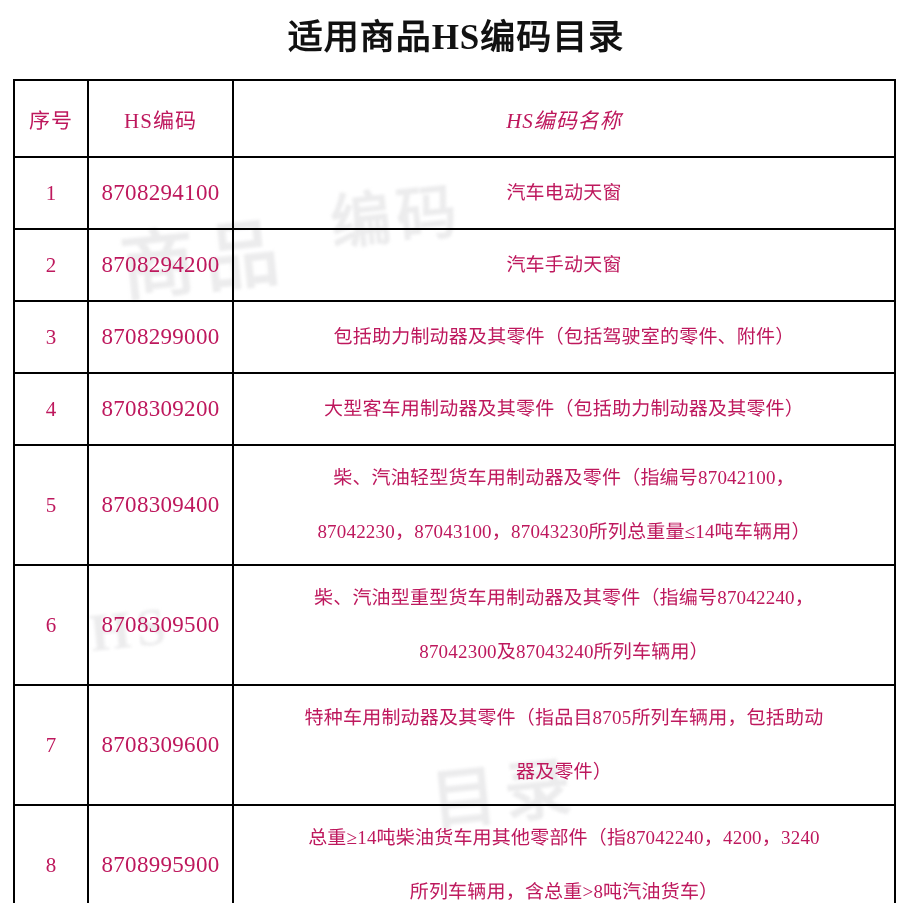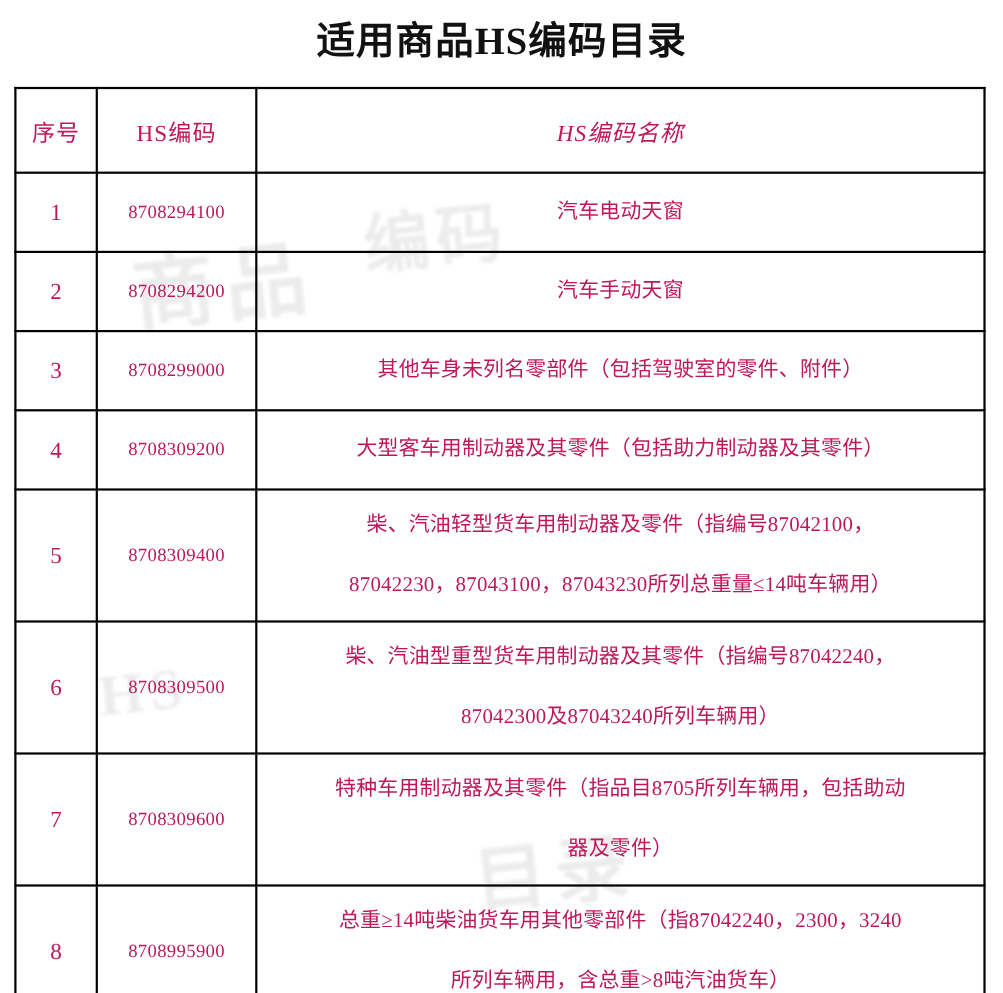--- a/index.html
+++ b/index.html
@@ -94,21 +94,21 @@
     letter-spacing: 1px;
   }
   th.th-idx  { font-size: 21px; }
   th.th-code { font-size: 21px; }
   th.th-name { font-size: 21px; font-style: italic; }
 
   td.cell-idx {
     font-size: 21px;
   }
   td.cell-code {
-    font-size: 17px;
+    font-size: 23px;
     letter-spacing: 0.3px;
   }
   td.cell-name {
     font-size: 19px;
     line-height: 54px;
     letter-spacing: 0.2px;
     margin-top: 27px;
   }
 
   tr.row-1line td { height: 70px; }
@@ -159,21 +159,21 @@
             <td class="cell-idx">2</td>
             <td class="cell-code">8708294200</td>
             <td class="cell-name">
               <span class="nm-line">汽车手动天窗</span>
             </td>
           </tr>
           <tr class="row-1line">
             <td class="cell-idx">3</td>
             <td class="cell-code">8708299000</td>
             <td class="cell-name">
-              <span class="nm-line">其他车身未列名零部件（包括驾驶室的零件、附件）</span>
+              <span class="nm-line">包括助力制动器及其零件（包括驾驶室的零件、附件）</span>
             </td>
           </tr>
           <tr class="row-1line">
             <td class="cell-idx">4</td>
             <td class="cell-code">8708309200</td>
             <td class="cell-name">
               <span class="nm-line">大型客车用制动器及其零件（包括助力制动器及其零件）</span>
             </td>
           </tr>
           <tr class="row-2line">
@@ -197,21 +197,21 @@
             <td class="cell-code">8708309600</td>
             <td class="cell-name">
               <span class="nm-line">特种车用制动器及其零件（指品目8705所列车辆用，包括助动</span>
               <span class="nm-line">器及零件）</span>
             </td>
           </tr>
           <tr class="row-2line">
             <td class="cell-idx">8</td>
             <td class="cell-code">8708995900</td>
             <td class="cell-name">
-              <span class="nm-line">总重≥14吨柴油货车用其他零部件（指87042240，2300，3240</span>
+              <span class="nm-line">总重≥14吨柴油货车用其他零部件（指87042240，4200，3240</span>
               <span class="nm-line">所列车辆用，含总重&gt;8吨汽油货车）</span>
             </td>
           </tr>
         </tbody>
     </table>
   </div>
 
 </div>
 
 </body></html>

